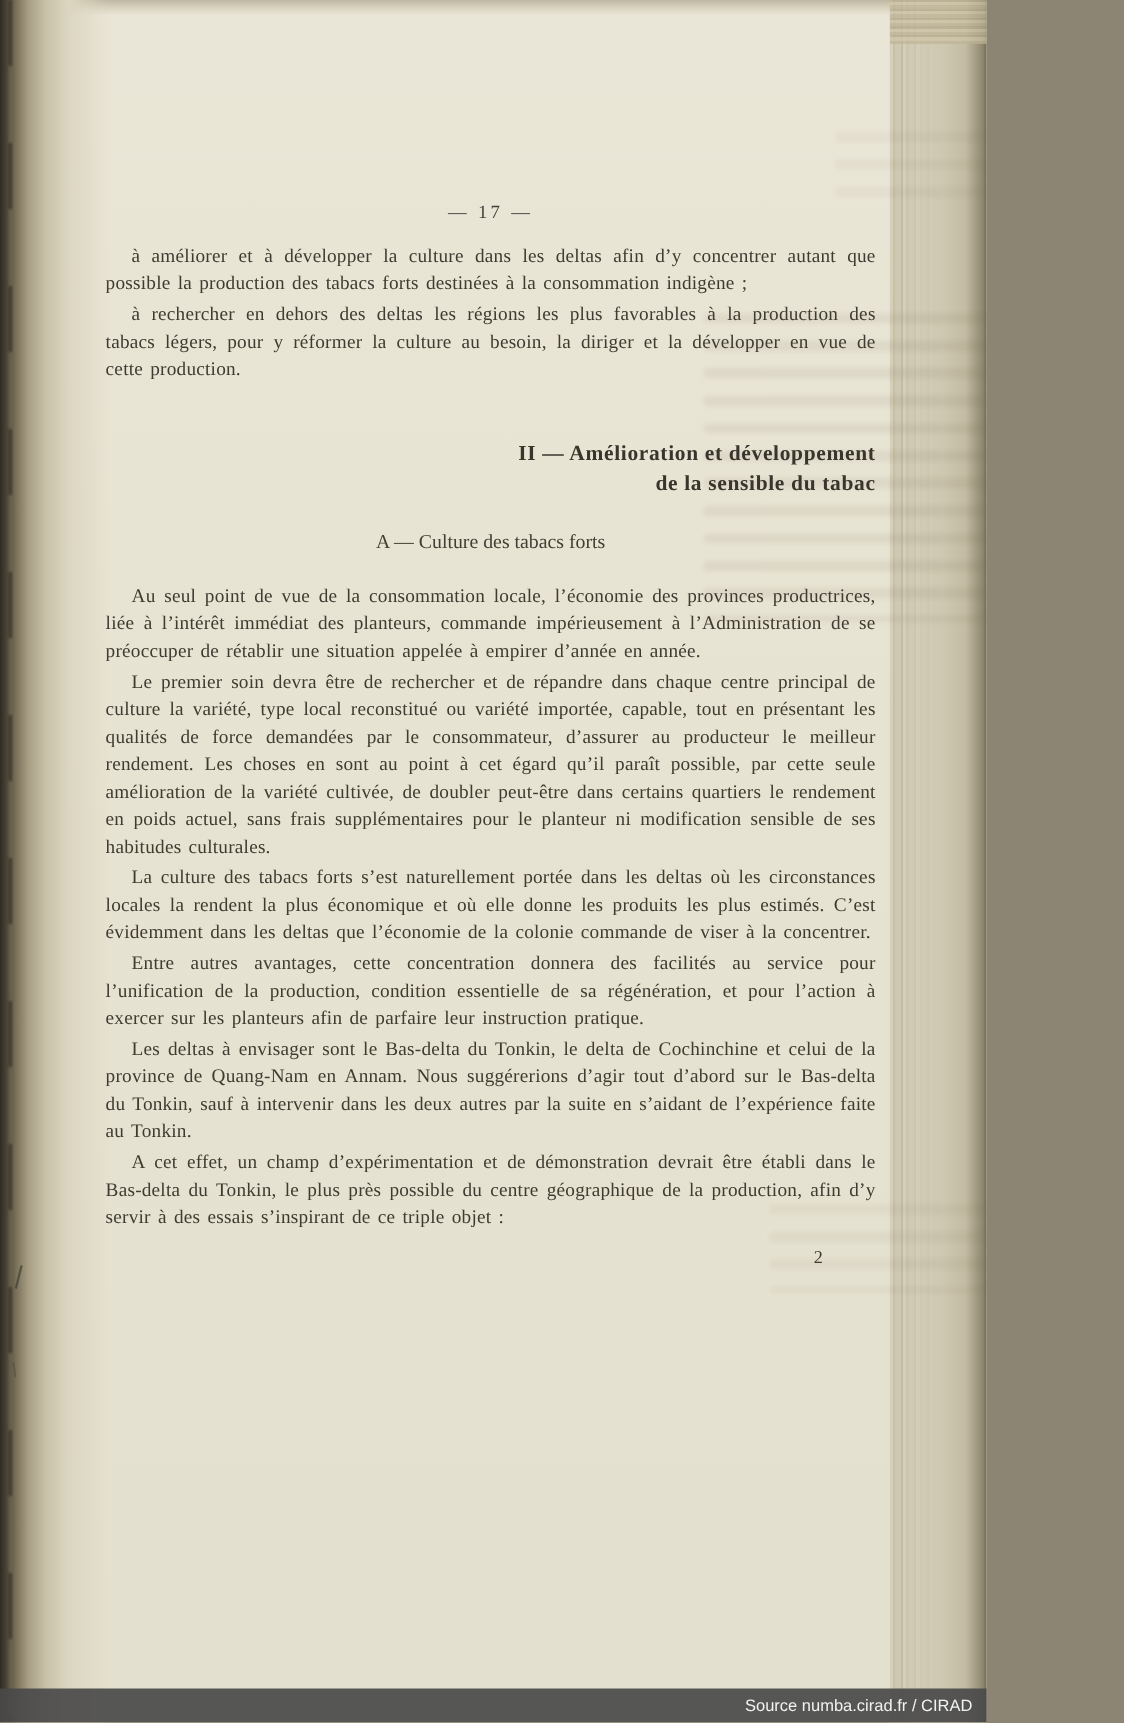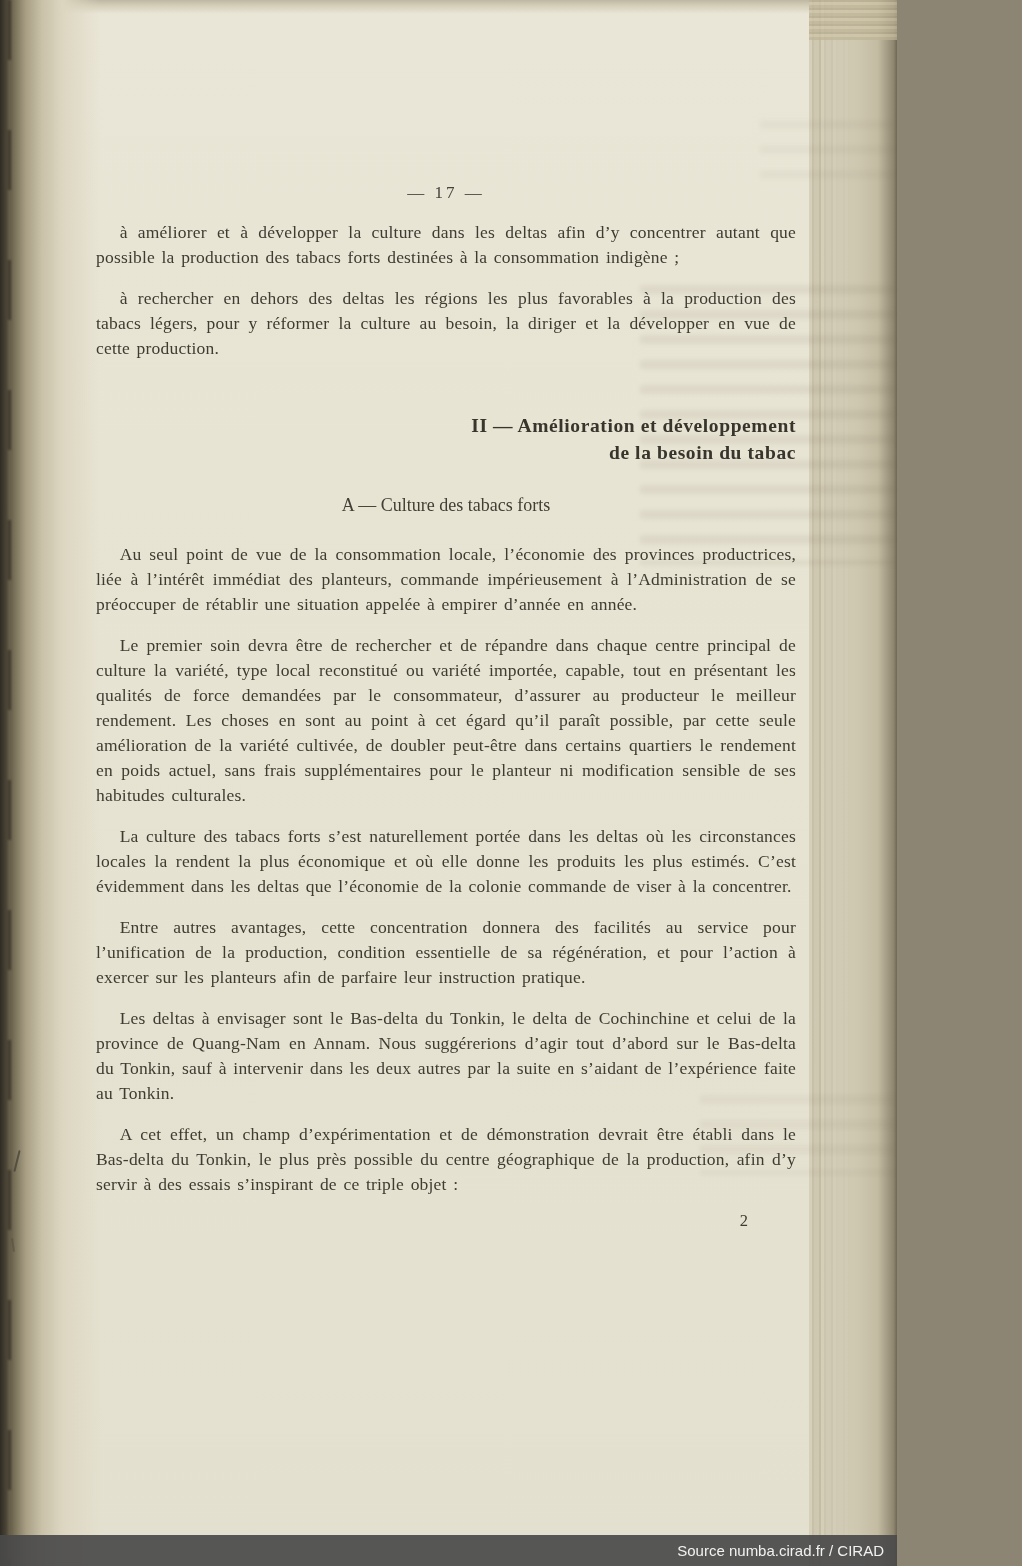--- a/index.html
+++ b/index.html
@@ -109,21 +109,21 @@
     color: #38352c;
   }
   .subheading {
     margin-top: 29px;
     text-align: center;
     font-weight: normal;
     font-size: 18px;
     color: #413e34;
   }
   .first-body { margin-top: 26px; }
-  p.body + p.body { margin-top: 16px; }
+  p.body + p.body { margin-top: 3px; }
   .signature-mark {
     margin-top: 14px;
     text-align: right;
     padding-right: 48px;
     font-size: 16.5px;
     color: #3e3b31;
   }
   .footer-bar {
     position: absolute;
     left: 0; right: 0; bottom: 0;
@@ -155,21 +155,21 @@
 
   <div class="content">
 
     <div class="page-number">— 17 —</div>
 
     <p class="body intro">à améliorer et à développer la culture dans les deltas afin d’y concentrer autant que possible la production des tabacs forts destinées à la consommation indigène ;</p>
     <p class="body intro">à rechercher en dehors des deltas les régions les plus favorables à la production des tabacs légers, pour y réformer la culture au besoin, la diriger et la développer en vue de cette production.</p>
 
     <h2 class="section-heading">
       <span>II — Amélioration et développement</span><br>
-      <span>de la besoin du tabac</span>
+      <span>de la sensible du tabac</span>
     </h2>
 
     <h3 class="subheading">A — Culture des tabacs forts</h3>
 
     <p class="body first-body">Au seul point de vue de la consommation locale, l’économie des provinces productrices, liée à l’intérêt immédiat des planteurs, commande impérieusement à l’Administration de se préoccuper de rétablir une situation appelée à empirer d’année en année.</p>
     <p class="body">Le premier soin devra être de rechercher et de répandre dans chaque centre principal de culture la variété, type local reconstitué ou variété importée, capable, tout en présentant les qualités de force demandées par le consommateur, d’assurer au producteur le meilleur rendement. Les choses en sont au point à cet égard qu’il paraît possible, par cette seule amélioration de la variété cultivée, de doubler peut-être dans certains quartiers le rendement en poids actuel, sans frais supplémentaires pour le planteur ni modification sensible de ses habitudes culturales.</p>
     <p class="body">La culture des tabacs forts s’est naturellement portée dans les deltas où les circonstances locales la rendent la plus économique et où elle donne les produits les plus estimés. C’est évidemment dans les deltas que l’économie de la colonie commande de viser à la concentrer.</p>
     <p class="body">Entre autres avantages, cette concentration donnera des facilités au service pour l’unification de la production, condition essentielle de sa régénération, et pour l’action à exercer sur les planteurs afin de parfaire leur instruction pratique.</p>
     <p class="body">Les deltas à envisager sont le Bas-delta du Tonkin, le delta de Cochinchine et celui de la province de Quang-Nam en Annam. Nous suggérerions d’agir tout d’abord sur le Bas-delta du Tonkin, sauf à intervenir dans les deux autres par la suite en s’aidant de l’expérience faite au Tonkin.</p>
     <p class="body">A cet effet, un champ d’expérimentation et de démonstration devrait être établi dans le Bas-delta du Tonkin, le plus près possible du centre géographique de la production, afin d’y servir à des essais s’inspirant de ce triple objet :</p>

